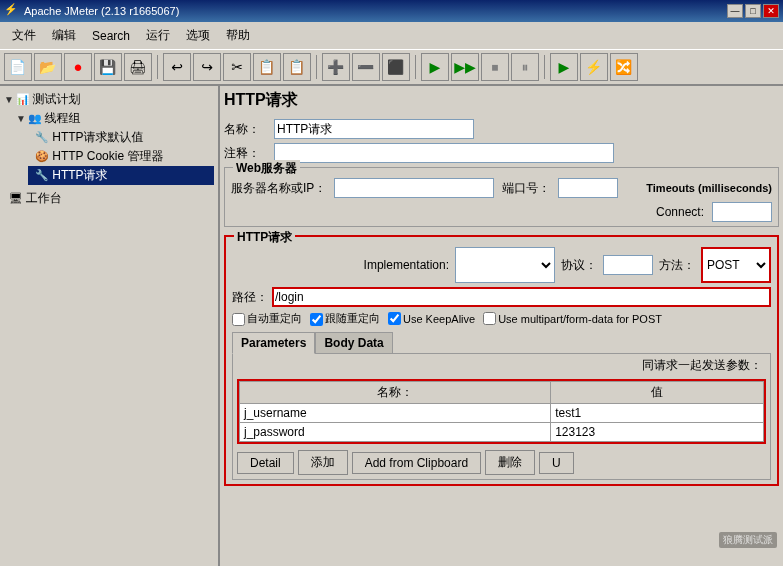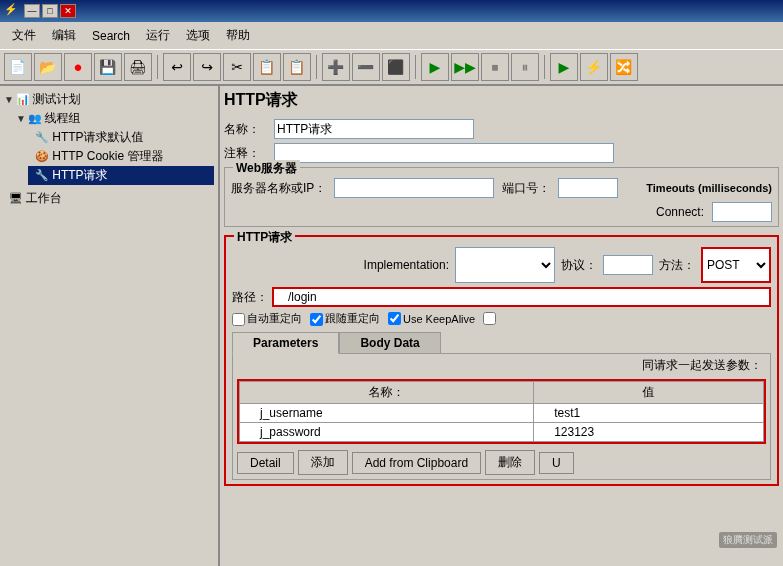--- a/index.html
+++ b/index.html
@@ -165,21 +165,21 @@
       display: flex;
       align-items: center;
       gap: 4px;
       margin-bottom: 4px;
     }
     .path-input {
       flex: 1;
       border: 2px solid #cc0000;
       background: white;
       height: 20px;
-      padding: 0 14px;
+      padding: 0 1px;
       font-size: 12px;
       font-family: inherit;
     }
 
     
     .checkboxes-row {
       display: flex;
       align-items: center;
       gap: 8px;
       margin-bottom: 6px;
@@ -191,21 +191,21 @@
       gap: 2px;
     }
 
     
     .tabs-bar {
       display: flex;
       gap: 0;
       margin-bottom: 0;
     }
     .tab {
-      padding: 3px 20px;
+      padding: 3px 8px;
       border: 1px solid #999;
       background: #c0bdb5;
       cursor: pointer;
       font-size: 12px;
       font-weight: bold;
     }
     .tab.active {
       background: #d4d0c8;
       border-bottom: 1px solid #d4d0c8;
       position: relative;
@@ -232,21 +232,21 @@
     }
     .params-table th {
       background: #d4d0c8;
       border: 1px solid #999;
       padding: 2px 6px;
       text-align: center;
       font-weight: normal;
     }
     .params-table td {
       border: 1px solid #999;
-      padding: 2px 20px;
+      padding: 2px 4px;
       background: white;
     }
     .params-table-wrapper {
       border: 2px solid #cc0000;
       margin: 2px 4px;
     }
 
     
     .bottom-buttons {
       display: flex;
@@ -285,20 +285,21 @@
 
     .right-panel::-webkit-scrollbar { width: 14px; }
     .right-panel::-webkit-scrollbar-track { background: #d4d0c8; }
     .right-panel::-webkit-scrollbar-thumb { background: #a8a0a0; border: 1px solid #888; }
   </style>
 </head>
 <body>
 
 <div class="title-bar">
   <span class="title-bar-icon">⚡</span>
+  <span class="title-bar-title">Apache JMeter (2.13 r1665067)</span>
   <div class="title-bar-controls">
     <div class="title-btn">—</div>
     <div class="title-btn">□</div>
     <div class="title-btn" style="background:#cc0000;color:white;">✕</div>
   </div>
 </div>
 
 <div class="menu-bar">
   <span class="menu-item">文件</span>
   <span class="menu-item">编辑</span>
@@ -431,20 +432,21 @@
           <label class="checkbox-item">
             <input type="checkbox" checked="" style="">
             <span>跟随重定向</span>
           </label>
           <label class="checkbox-item">
             <input type="checkbox" checked="" style="">
             <span>Use KeepAlive</span>
           </label>
           <label class="checkbox-item">
             <input type="checkbox" style="">
+            <span>Use multipart/form-data for POST</span>
           </label>
         </div>
 
         <div class="tabs-bar">
           <div class="tab active">Parameters</div>
           <div class="tab">Body Data</div>
         </div>
 
         <div class="params-panel">
           <div class="params-header">同请求一起发送参数：</div>

